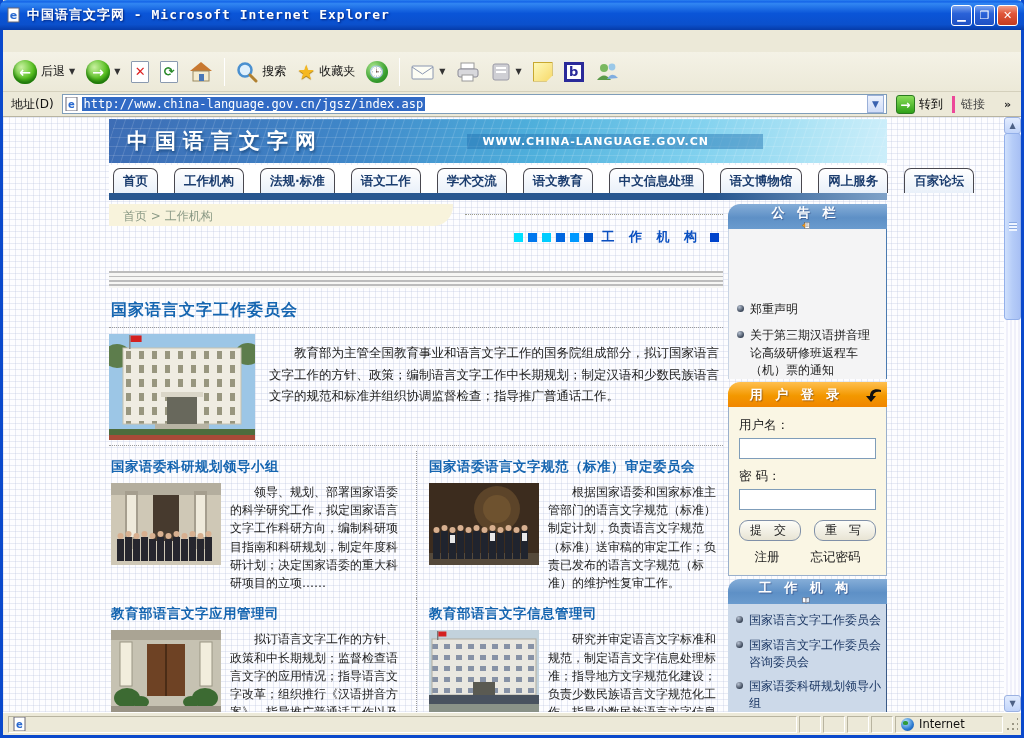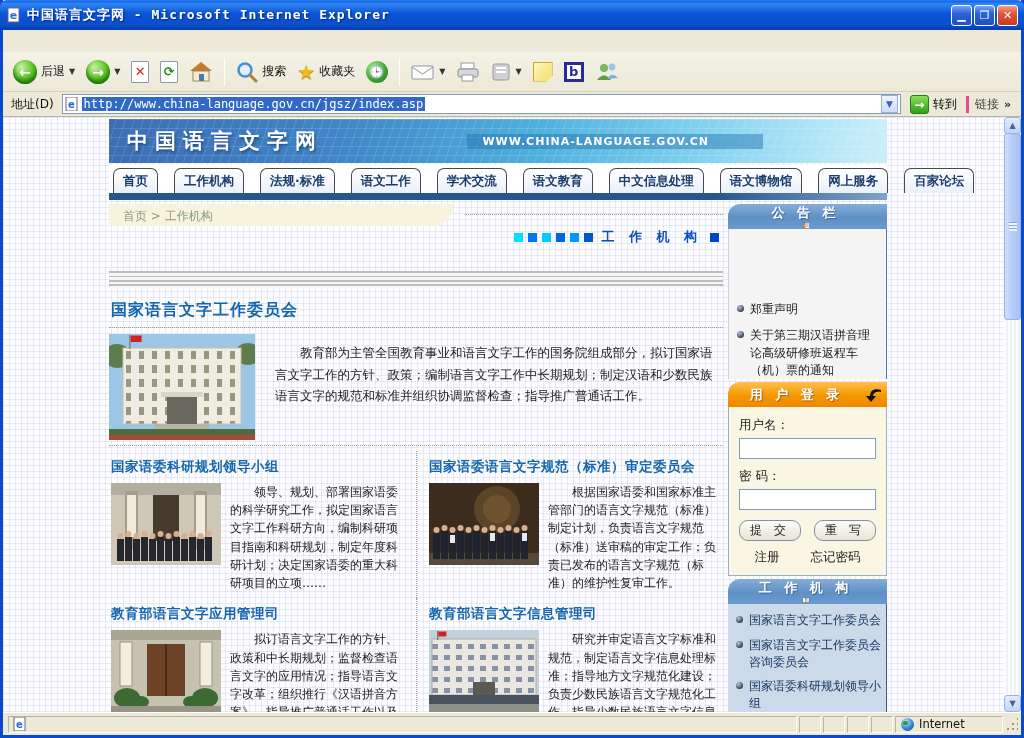--- a/index.html
+++ b/index.html
@@ -56,21 +56,21 @@
   .addrlabel { font-size:12px; color:#111; padding:0 4px; }
   .addrfield { flex:1; height:20px; background:#fff; border:1px solid #7f9db9; display:flex; align-items:center; padding:1px 2px; }
   .addrfield .ico { width:14px; height:14px; margin-right:3px; }
   .addrtext { font-family:"DejaVu Sans Mono","Liberation Mono",monospace; font-size:12px;
               background:#316ac5; color:#fff; padding:0 2px; }
   .ddbtn { width:17px; height:18px; margin-left:auto; background:linear-gradient(180deg,#eef3fd,#cfdcf8); border:1px solid #9ab0d8;
            color:#3a62b0; font-size:9px; text-align:center; line-height:17px; }
   .gobtn { display:flex; align-items:center; gap:4px; padding:1px 5px; }
   .goic { width:19px; height:19px; border-radius:3px; border:1px solid #2a7a20;
           background:linear-gradient(180deg,#8ade5a,#2fa018); color:#fff; font-weight:bold; text-align:center; line-height:18px; font-size:12px; }
-  .links { display:flex; align-items:center; gap:5px; color:#444; padding:0 6px; border-left:3px solid #ec4899; }
+  .links { display:flex; align-items:center; gap:19px; color:#444; padding:0 6px; border-left:3px solid #ec4899; }
   .chev { font-size:11px; color:#222; font-weight:bold; }
 
   
   .viewport { position:absolute; top:117px; left:0; right:0; bottom:23px; overflow:hidden; background-color:#fdfdff;
     background-image:linear-gradient(to right,rgba(196,204,228,.38) 1px,transparent 1px),
                      linear-gradient(to bottom,rgba(196,204,228,.38) 1px,transparent 1px);
     background-size:6px 6px; }
 
   
   .vscroll { position:absolute; top:0; right:0; bottom:0; width:17px; background:#f3f3fb;
@@ -117,21 +117,21 @@
 
   .redblock { position:relative; height:34px; margin:12px 0 4px; }
   .redblock .stripes { position:absolute; left:0; right:0; top:13px; height:17px;
     background:repeating-linear-gradient(180deg,#bcbcbc 0 1.5px,#f6f6f4 1.5px 4.5px); }
   .redblock .rtext { position:absolute; left:10px; top:2px; font-size:18px; font-weight:bold; color:#cc1100; letter-spacing:1px;
     text-shadow:-1px -1px 0 #fff,1px -1px 0 #fff,-1px 1px 0 #fff,1px 1px 0 #fff,2px 2px 0 #fff; }
 
   .comm-title { color:#1565b0; font-size:16px; font-weight:bold; margin:8px 0 6px 2px; letter-spacing:1px; }
   .dothr { border:none; border-top:1.5px dotted #9a9a9a; margin:5px 0; }
 
-  .intro { display:flex; gap:20px; margin:6px 0 4px; }
+  .intro { display:flex; gap:14px; margin:6px 0 4px; }
   .intro svg { flex:0 0 auto; }
   .intro p { flex:1; font-size:12.5px; line-height:1.72; color:#222; text-indent:2em; margin-top:8px; }
 
   .secgrid { display:flex; }
   .seccol { width:50%; padding:2px 10px 6px 2px; }
   .seccol.right { border-left:1.5px dotted #9a9a9a; padding-left:12px; padding-right:0; }
   .sec-title { color:#1565b0; font-size:13.5px; font-weight:bold; margin:5px 0 7px; letter-spacing:.5px; }
   .secbody { display:flex; gap:9px; }
   .secbody svg { flex:0 0 auto; }
   .secbody p { flex:1; font-size:12px; line-height:1.52; color:#222; text-indent:2em; }

